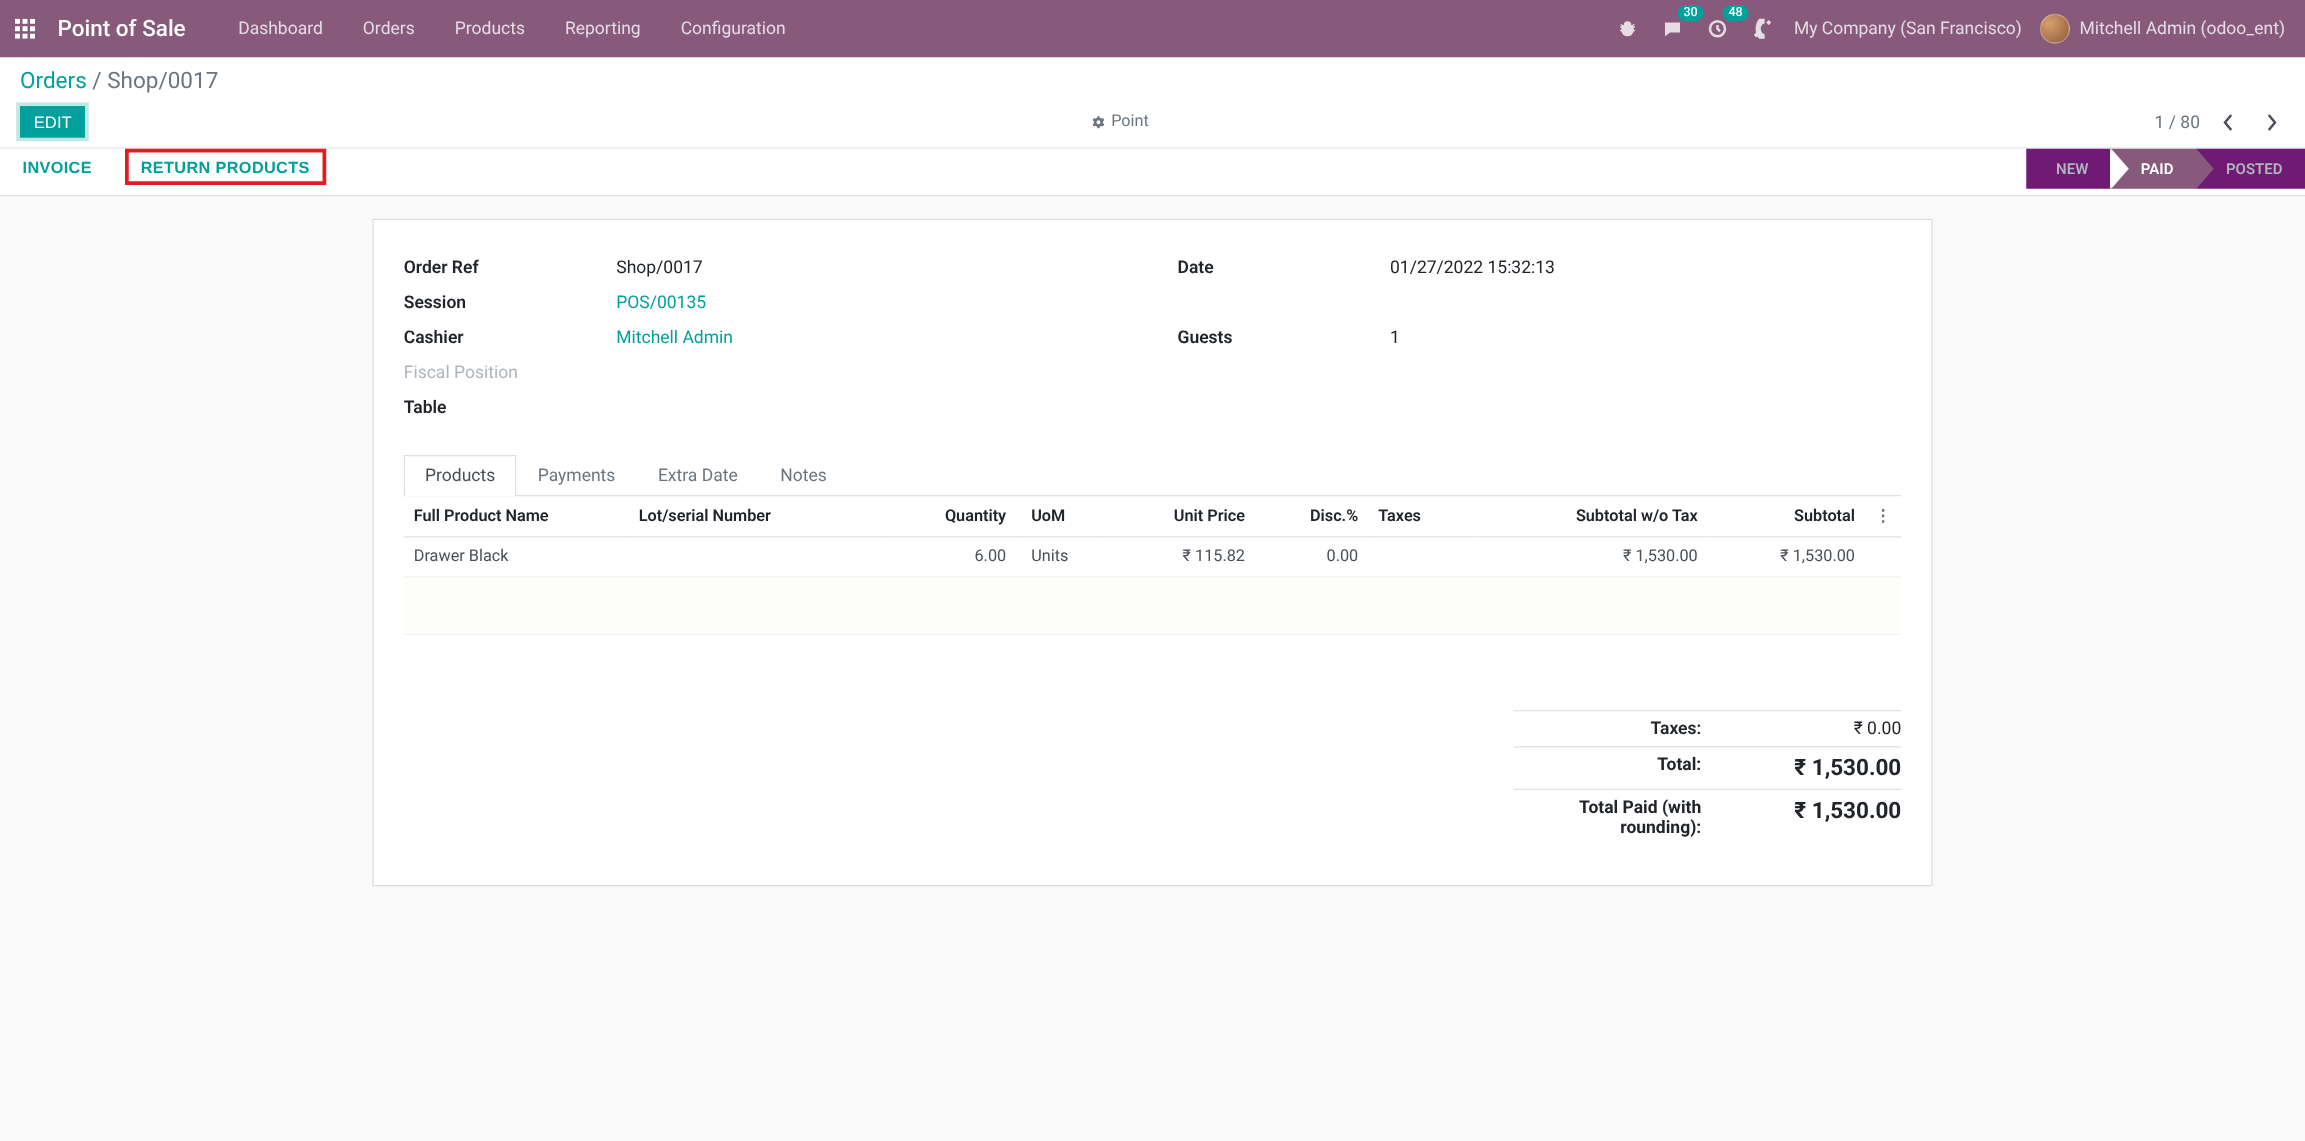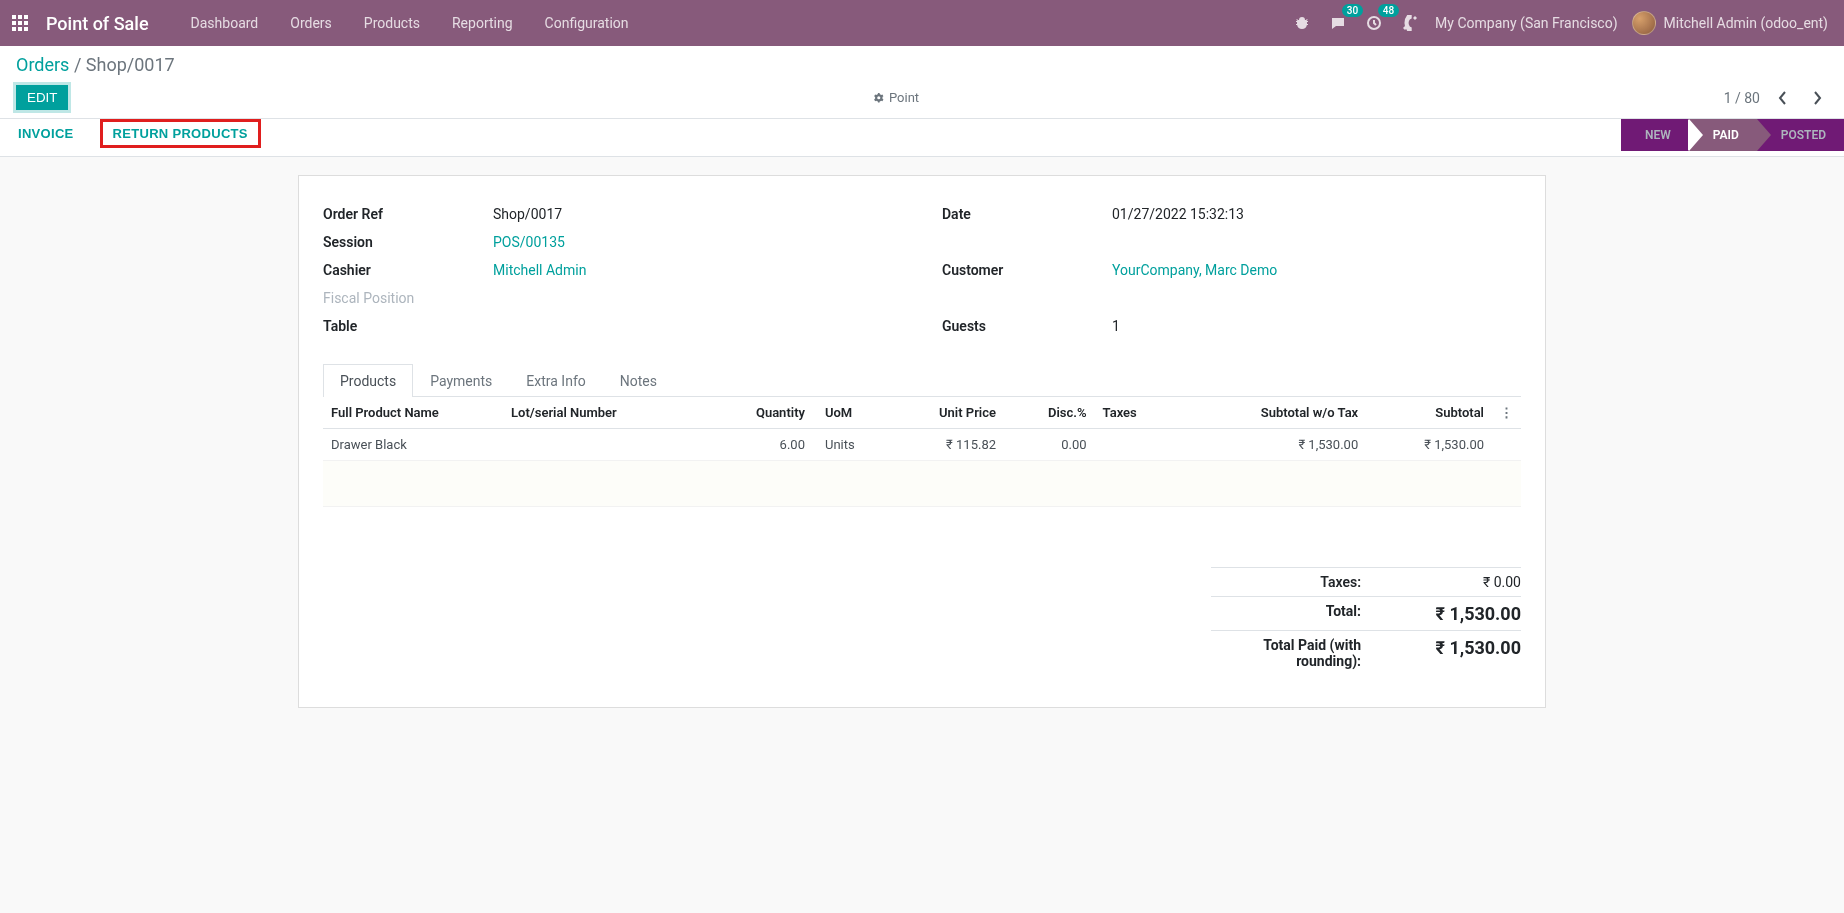--- a/index.html
+++ b/index.html
@@ -188,34 +188,30 @@
             <div class="field-label">Table</div>
             <div class="field-value"></div>
           </div>
       </div>
       <div class="col">
         <div class="field-row">
             <div class="field-label">Date</div>
             <div class="field-value">01/27/2022 15:32:13</div>
           </div>
         <div class="field-row" style="margin-top:28px">
-            <div class="field-label">Customer</div>
-            <div class="field-value link">YourCompany, Marc Demo</div>
-          </div>
-        <div class="field-row" style="margin-top:28px">
             <div class="field-label">Guests</div>
             <div class="field-value">1</div>
           </div>
       </div>
     </div>
 
     <div class="tabs">
       <div class="tab active">Products</div>
       <div class="tab">Payments</div>
-      <div class="tab">Extra Info</div>
+      <div class="tab">Extra Date</div>
       <div class="tab">Notes</div>
     </div>
 
     <table class="lines">
       <thead>
         <tr>
           <th style="width:180px">Full Product Name</th>
           <th>Lot/serial Number</th>
           <th class="r">Quantity</th>
           <th style="width:70px;padding-left:12px">UoM</th>

